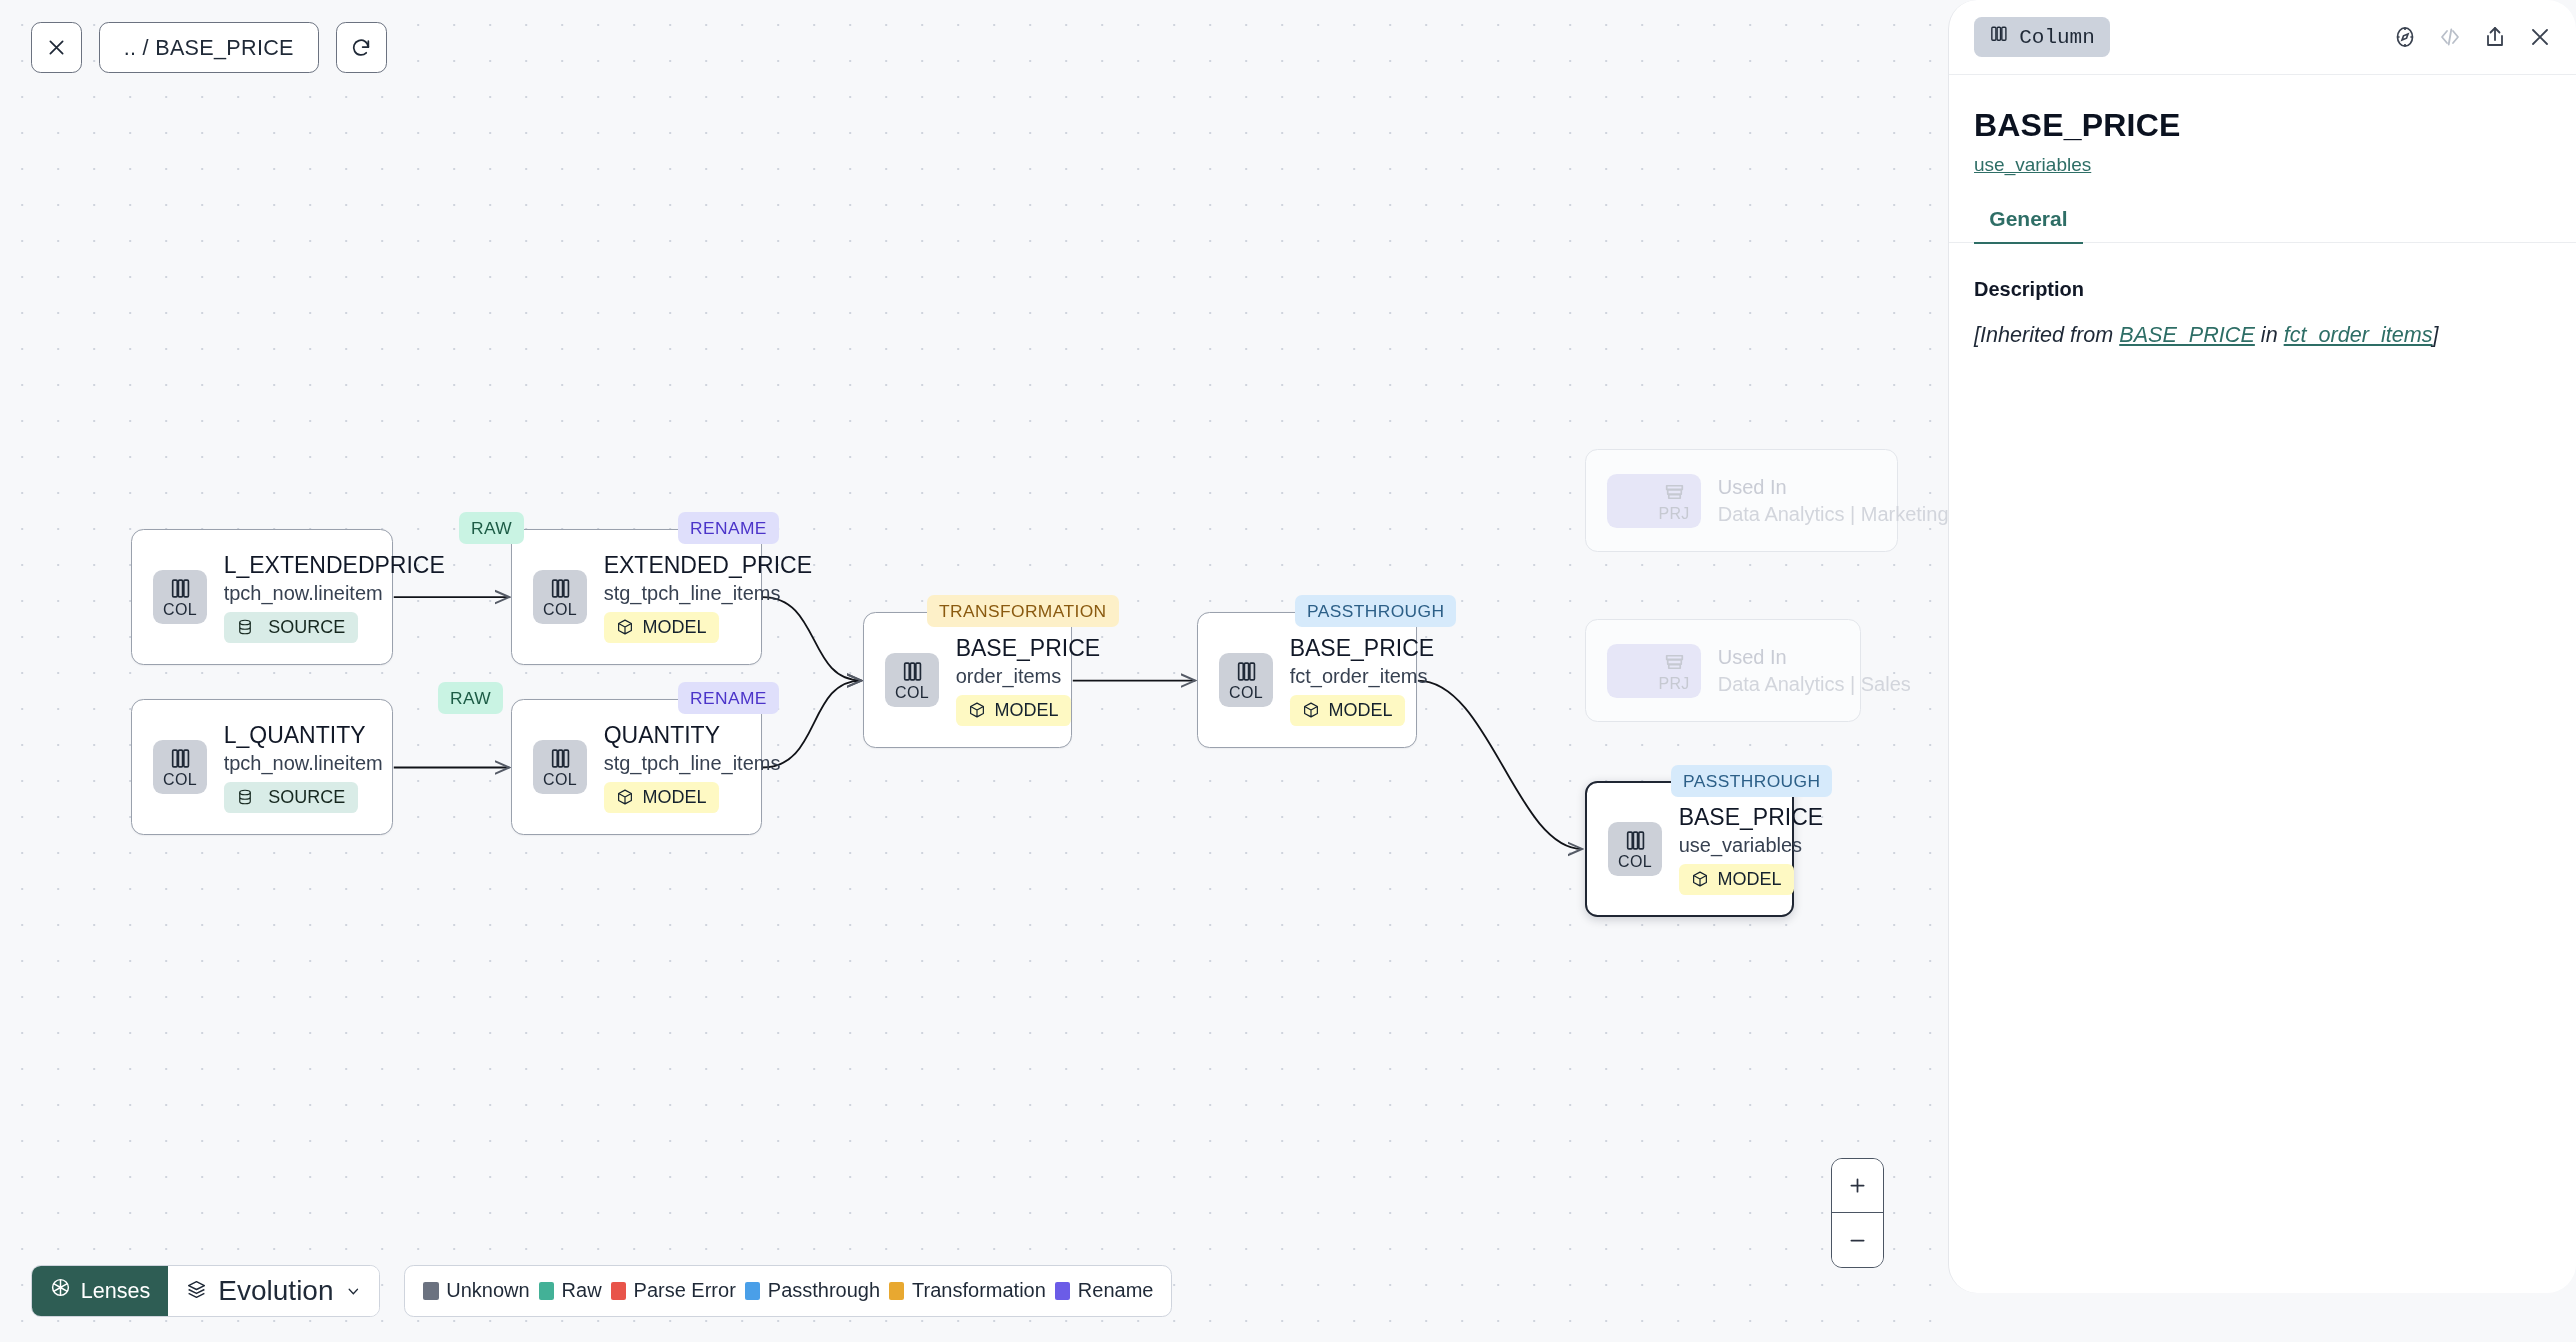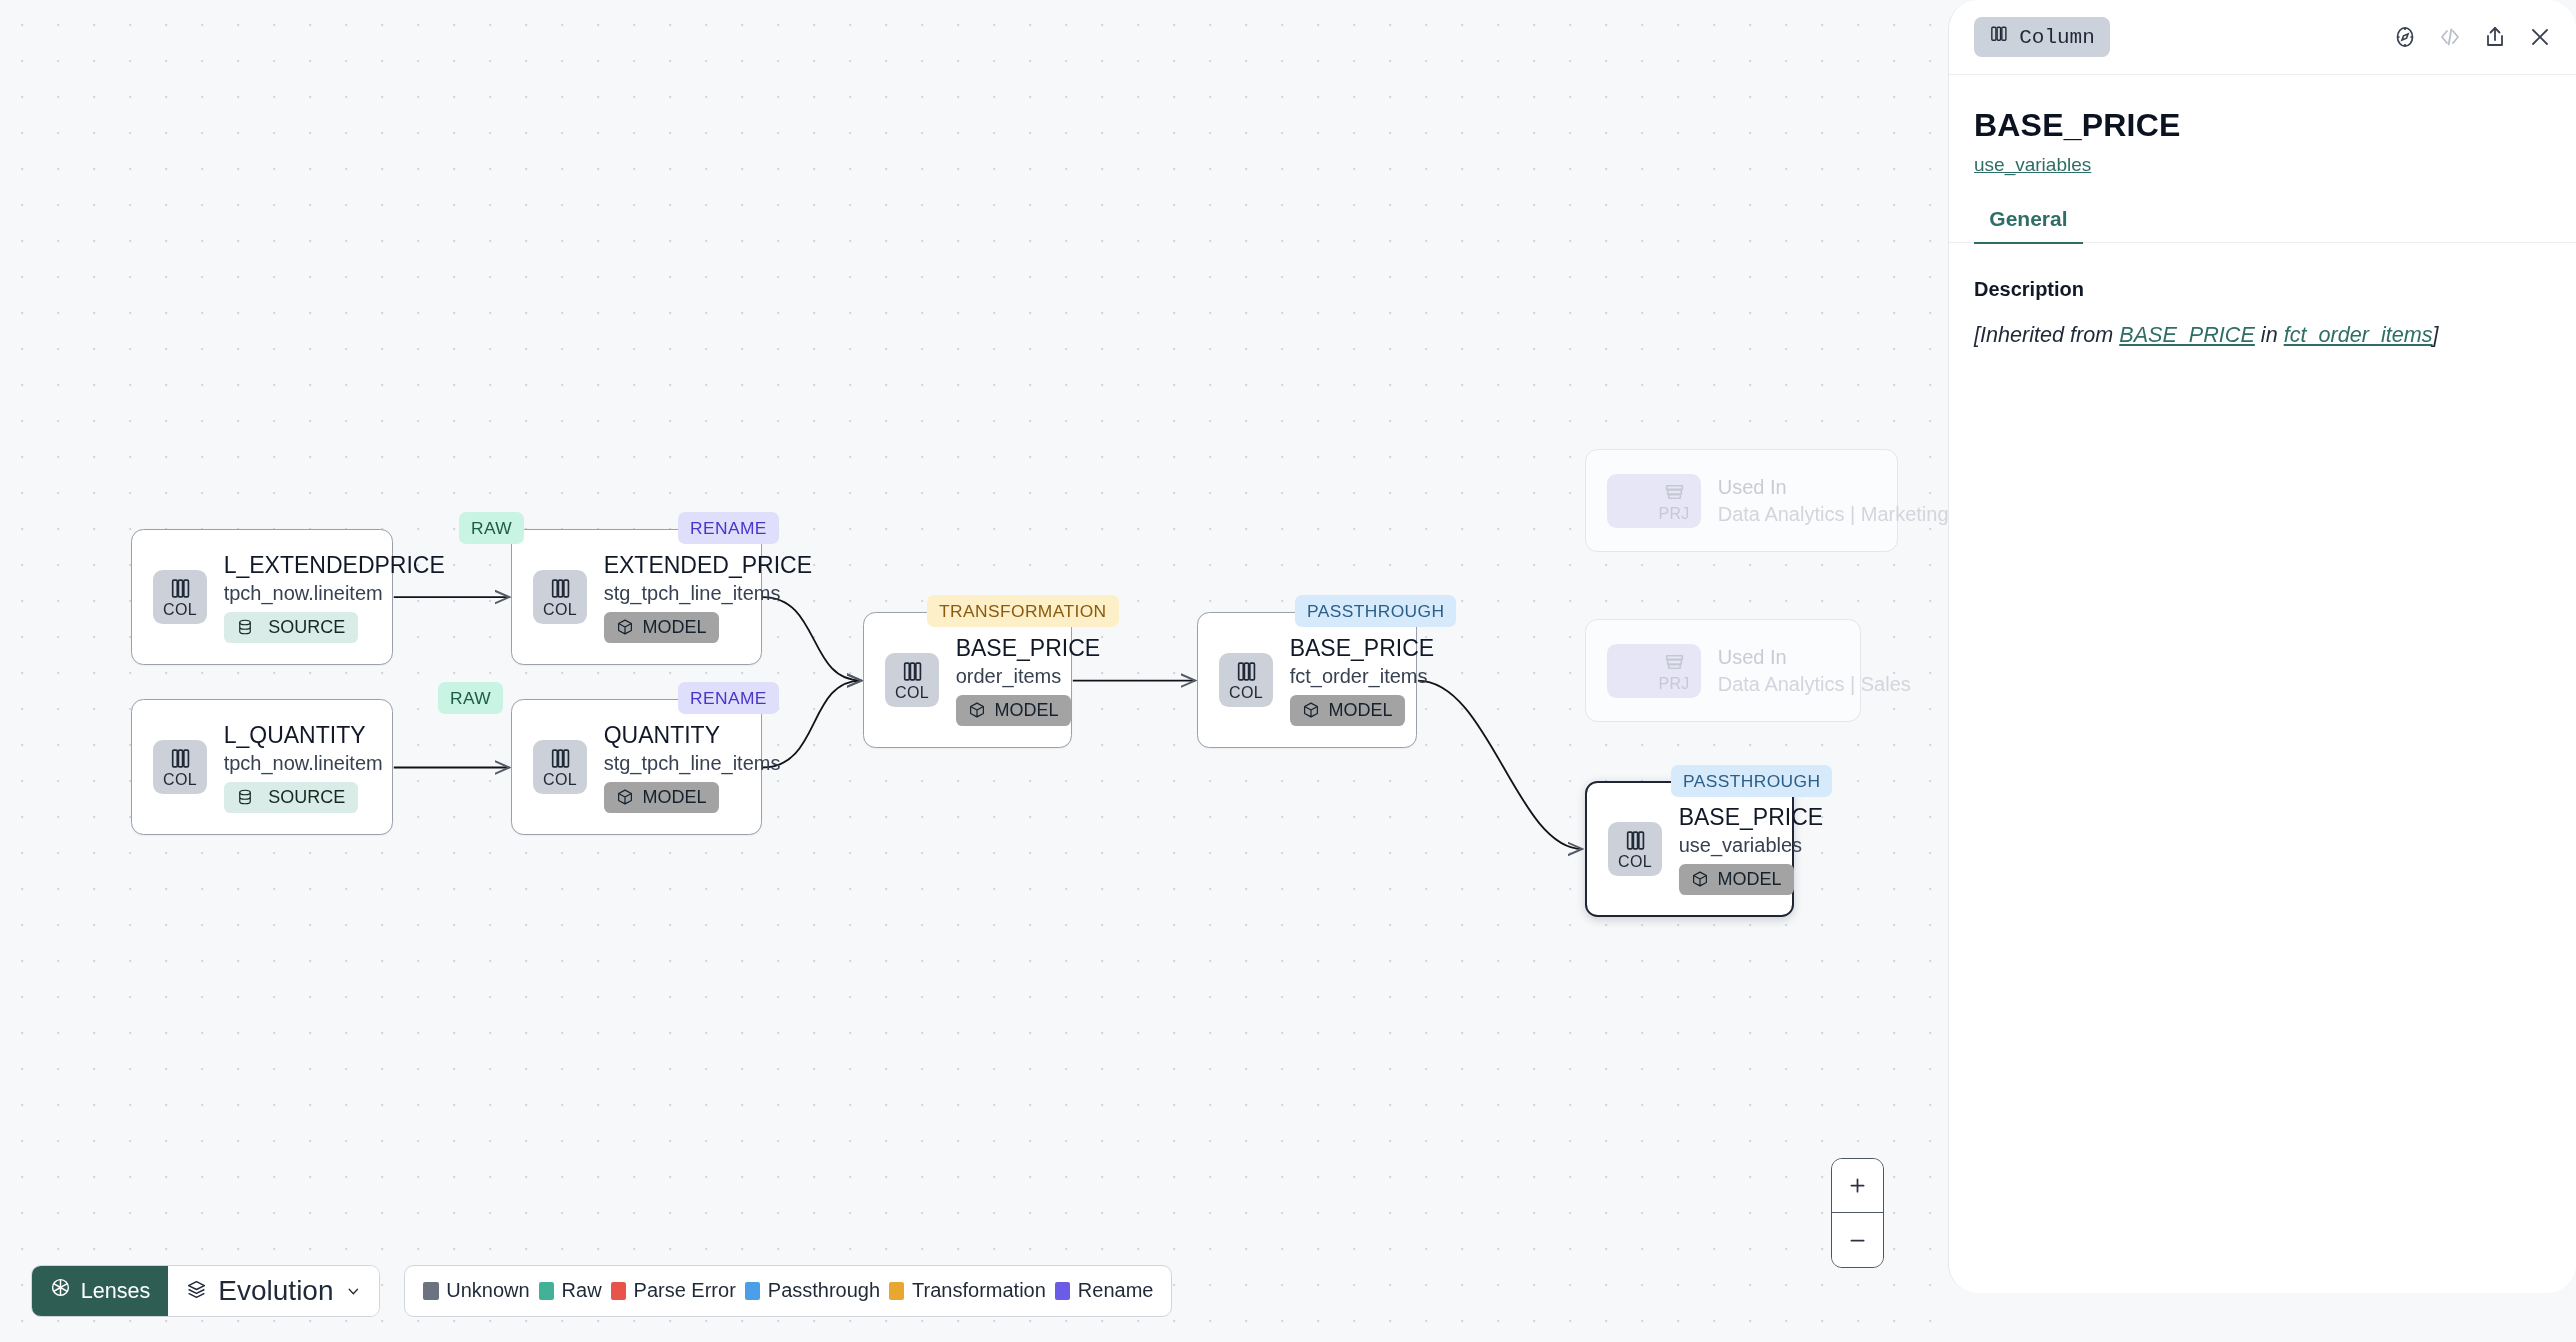--- a/index.html
+++ b/index.html
@@ -54,21 +54,21 @@
   .node-title{font-size:23px;line-height:1.15;color:#111827;white-space:nowrap;}
   .node-sub{font-size:20px;line-height:1.2;color:#374151;white-space:nowrap;}
   .faded .node-title,.faded .node-sub{color:#d2d5dc;}
   .node-sub.used-label{color:#c9ccd5;}
 
   .mat-badge{
     display:inline-flex;align-items:center;gap:8.4px;align-self:flex-start;
     padding:4.9px 12.5px;border-radius:6.3px;font-size:18px;margin-top:4.2px;white-space:nowrap;
   }
   .mat-badge.source{background:#d9ece7;color:#16281f;gap:14px;}
-  .mat-badge.model{background:#a3a3a3;color:#15222e;}
+  .mat-badge.model{background:#fef9c3;color:#15222e;}
 
   .type-tag{
     position:absolute;top:-18px;padding:5.6px 12px;border-radius:7px;
     font-size:17.4px;letter-spacing:0.4px;white-space:nowrap;z-index:6;
   }
   .tag-raw{background:#c9f3e3;color:#1d5c46;}
   .tag-rename{background:#dfdffb;color:#4b34c9;}
   .tag-transformation{background:#fdf0c8;color:#8a5a10;}
   .tag-passthrough{background:#d6eafb;color:#2c5f87;}
 
@@ -145,20 +145,38 @@
       <g id="edge-paths" stroke="#111318" stroke-width="2.6" fill="none">
           <path d="M 566 858 L 732 858" marker-end="url(#arrow)"></path>
           <path d="M 566 1103 L 732 1103" marker-end="url(#arrow)"></path>
           <path d="M 1096 858 C 1180 858 1160 978 1238 978" marker-end="url(#arrow)"></path>
           <path d="M 1096 1103 C 1180 1103 1160 978 1238 978" marker-end="url(#arrow)"></path>
           <path d="M 1542 978 L 1718 978" marker-end="url(#arrow)"></path>
           <path d="M 2038 978 C 2140 978 2180 1220 2274 1220" marker-end="url(#arrow)"></path>
         </g>
     </svg>
 
+    <div class="top-tools">
+      <div class="tool-btn">
+        <span>
+          <svg width="21" height="21" viewBox="0 0 24 24" fill="none" stroke="#1f2937" stroke-width="2" stroke-linecap="round">
+            <path d="M5 5 L19 19 M19 5 L5 19"></path>
+          </svg>
+        </span>
+      </div>
+      <div class="tool-btn breadcrumb">.. / BASE_PRICE</div>
+      <div class="tool-btn">
+        <span>
+          <svg width="22" height="22" viewBox="0 0 24 24" fill="none" stroke="#1f2937" stroke-width="1.9" stroke-linecap="round" stroke-linejoin="round">
+            <path d="M20 11a8 8 0 1 0-2.3 6.2"></path>
+            <path d="M20 4.5 V11 H13.8"></path>
+          </svg>
+        </span>
+      </div>
+    </div>
 
     <div id="node-layer">
         <div class="node" style="left: 131px; top: 529px; width: 262px; height: 136px;">
           <div class="type-tag tag-raw" style="left: 327px;">RAW</div>
           <div class="kind-chip">
             <svg width="25" height="25" viewBox="0 0 24 24" fill="none" stroke="#1f2937" stroke-width="1.6">
               <rect x="4.5" y="4" width="4.4" height="16" rx="1.1"></rect>
               <rect x="10" y="4" width="4" height="16" rx="1.1"></rect>
               <rect x="15.2" y="4" width="4.4" height="16" rx="1.1"></rect>
             </svg>

